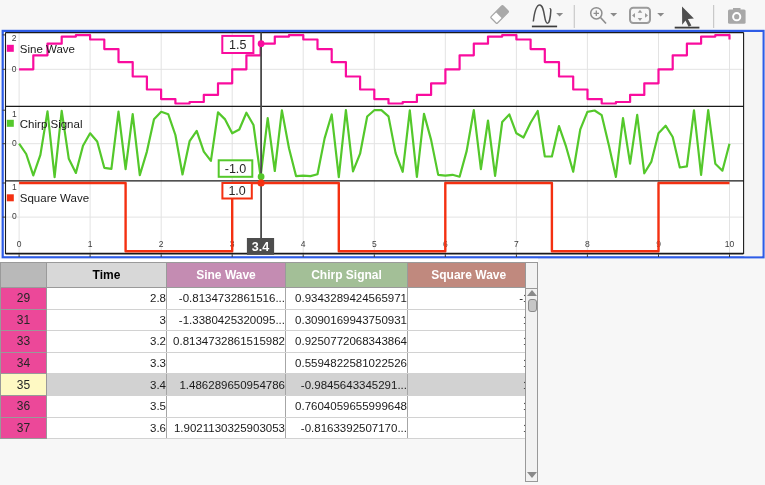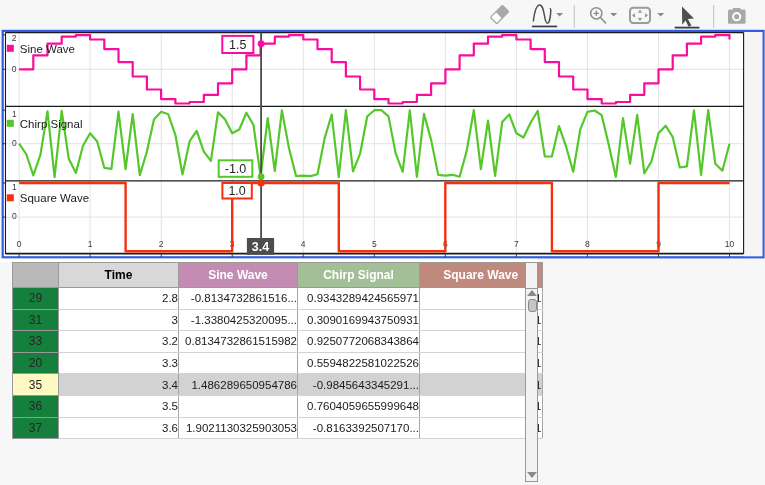--- a/index.html
+++ b/index.html
@@ -1,17 +1,17 @@
 <!DOCTYPE html>
 <html><head><meta charset="utf-8"><style>
 html,body{margin:0;padding:0;width:765px;height:485px;background:#f7f7f7;font-family:"Liberation Sans",sans-serif;overflow:hidden}
-#tbl{position:absolute;left:12px;top:262px;width:525px;border-collapse:collapse;table-layout:fixed;font-size:11.5px;background:#fff}
+#tbl{position:absolute;left:0px;top:262px;width:525px;border-collapse:collapse;table-layout:fixed;font-size:11.5px;background:#fff}
 #tbl td{overflow:hidden;white-space:nowrap;padding:0 0 0 3px;text-align:right;border:1px solid #a6a6a6;border-top:1px solid #d2d2d2;border-bottom:1px solid #d2d2d2;height:20.6px;color:#1a1a1a}
 #tbl th{overflow:hidden;height:24px;text-align:center;padding:0;border:1px solid #9a9a9a;font-size:12px}
-#tbl td.rn{background:#15803d;text-align:center;padding:0;border:1px solid #999;color:#262626;font-size:12px}
+#tbl td.rn{background:#ec4899;text-align:center;padding:0;border:1px solid #999;color:#262626;font-size:12px}
 #tbl tr.sel td{background:#d2d2d2}
 #tbl tr.sel td.rn{background:#fef9c3}
 th.h0{background:#b9b9b9}
 th.h1{background:#d8d8d8;color:#000}
 th.h2{background:#c48cb2;color:#fff}
 th.h3{background:#a3bf97;color:#fff}
 th.h4{background:#c0897e;color:#fff}
 #sb{position:absolute;left:525px;top:262px;width:12.5px;height:219.5px;background:#f2f2f2;border:1px solid #999;box-sizing:border-box}
 #sb .crn{position:absolute;left:0;top:0;width:100%;height:24.6px;background:#f2f2f2;border-bottom:1px solid #999}
 #sb .up{position:absolute;left:0.5px;top:27px;width:0;height:0;border-left:5px solid transparent;border-right:5px solid transparent;border-bottom:6px solid #8a8a8a}
@@ -129,21 +129,21 @@
         <td>1</td>
       </tr>
 <tr>
         <td class="rn">33</td>
         <td>3.2</td>
         <td>0.8134732861515982</td>
         <td>0.9250772068343864</td>
         <td>1</td>
       </tr>
 <tr>
-        <td class="rn">20</td>
+        <td class="rn">34</td>
         <td>3.3</td>
         <td></td>
         <td>0.5594822581022526</td>
         <td>1</td>
       </tr>
 <tr class="sel">
         <td class="rn">35</td>
         <td>3.4</td>
         <td>1.486289650954786</td>
         <td>-0.9845643345291...</td>

